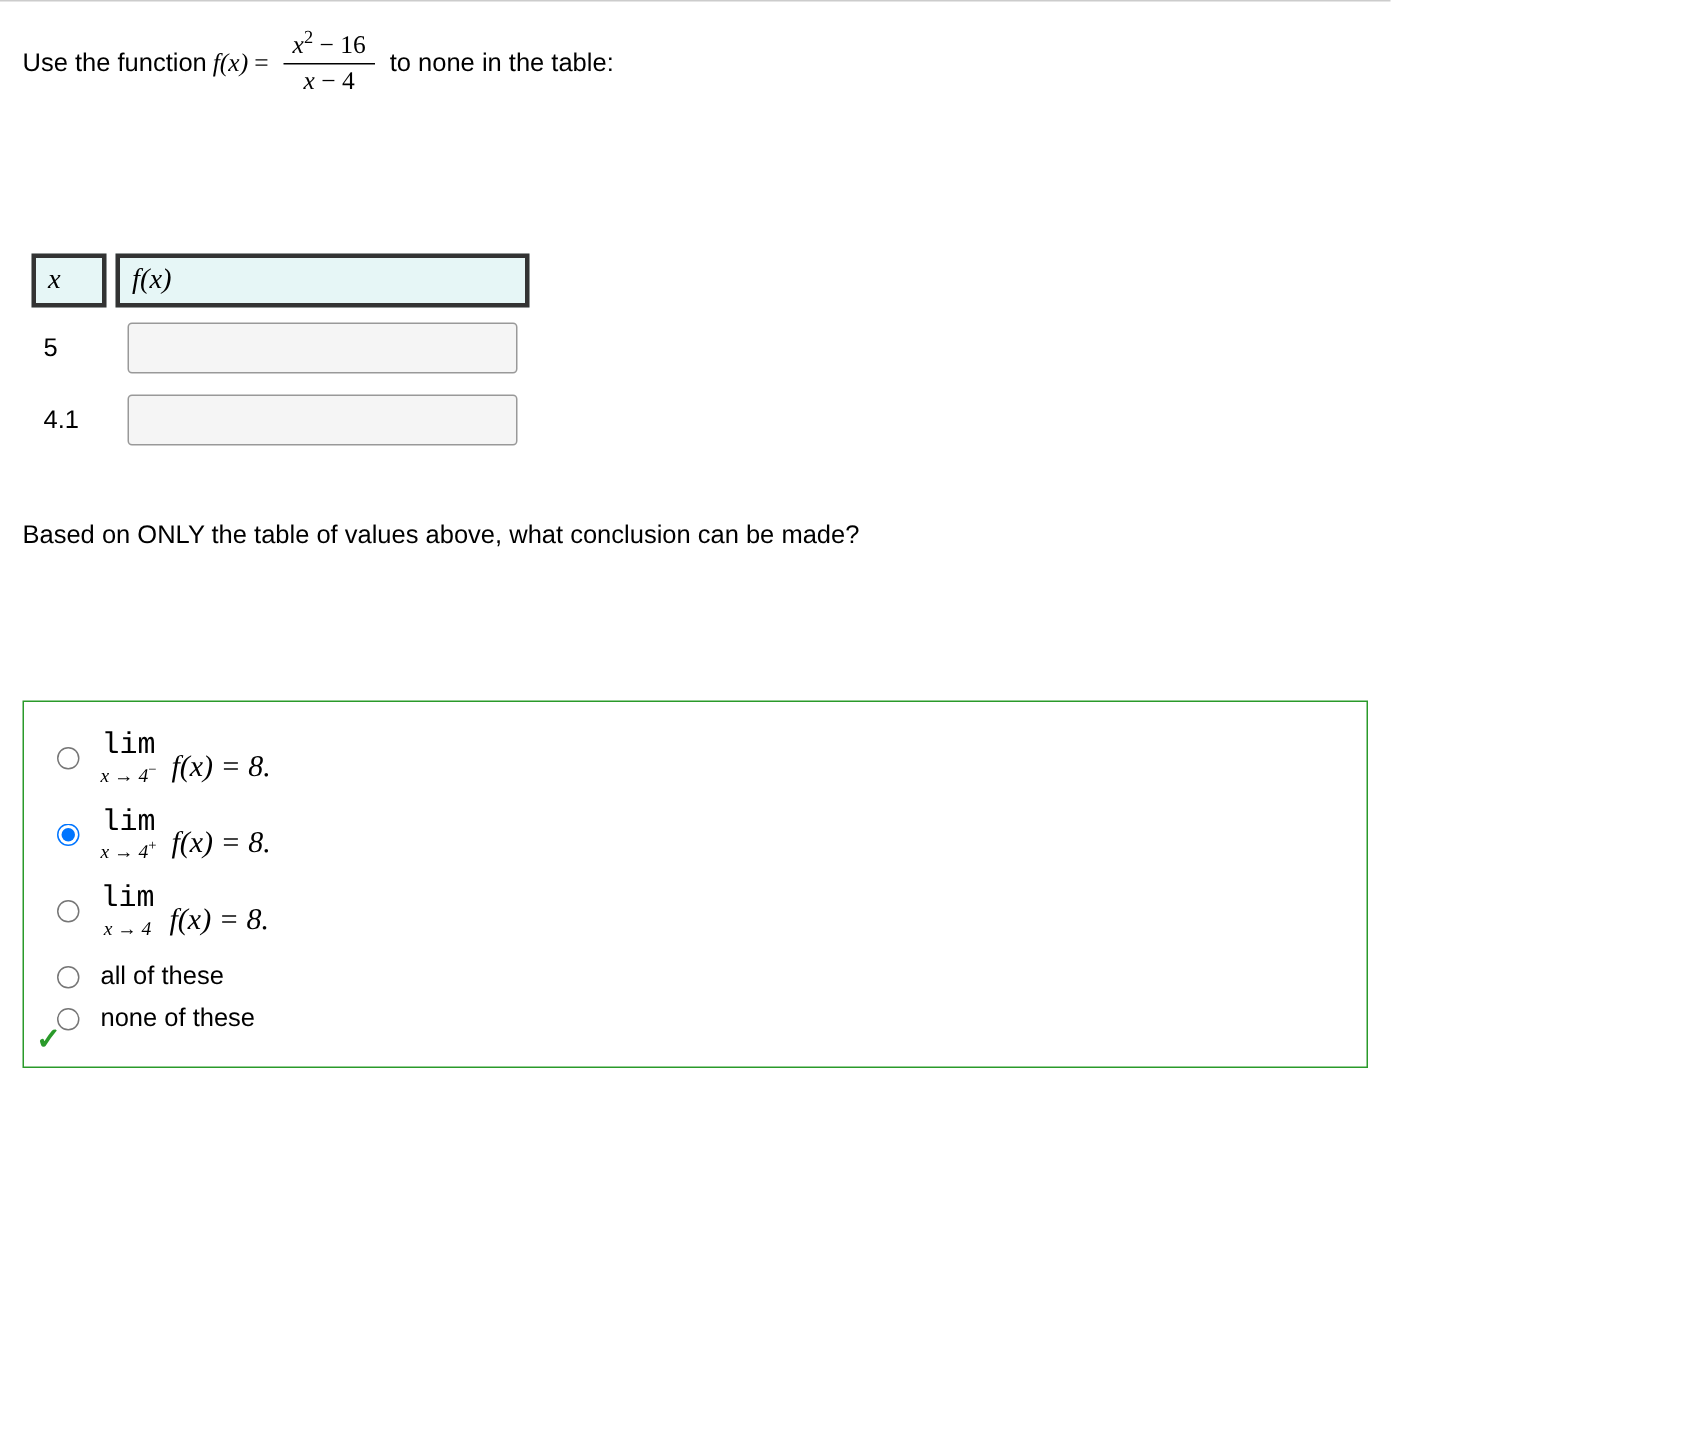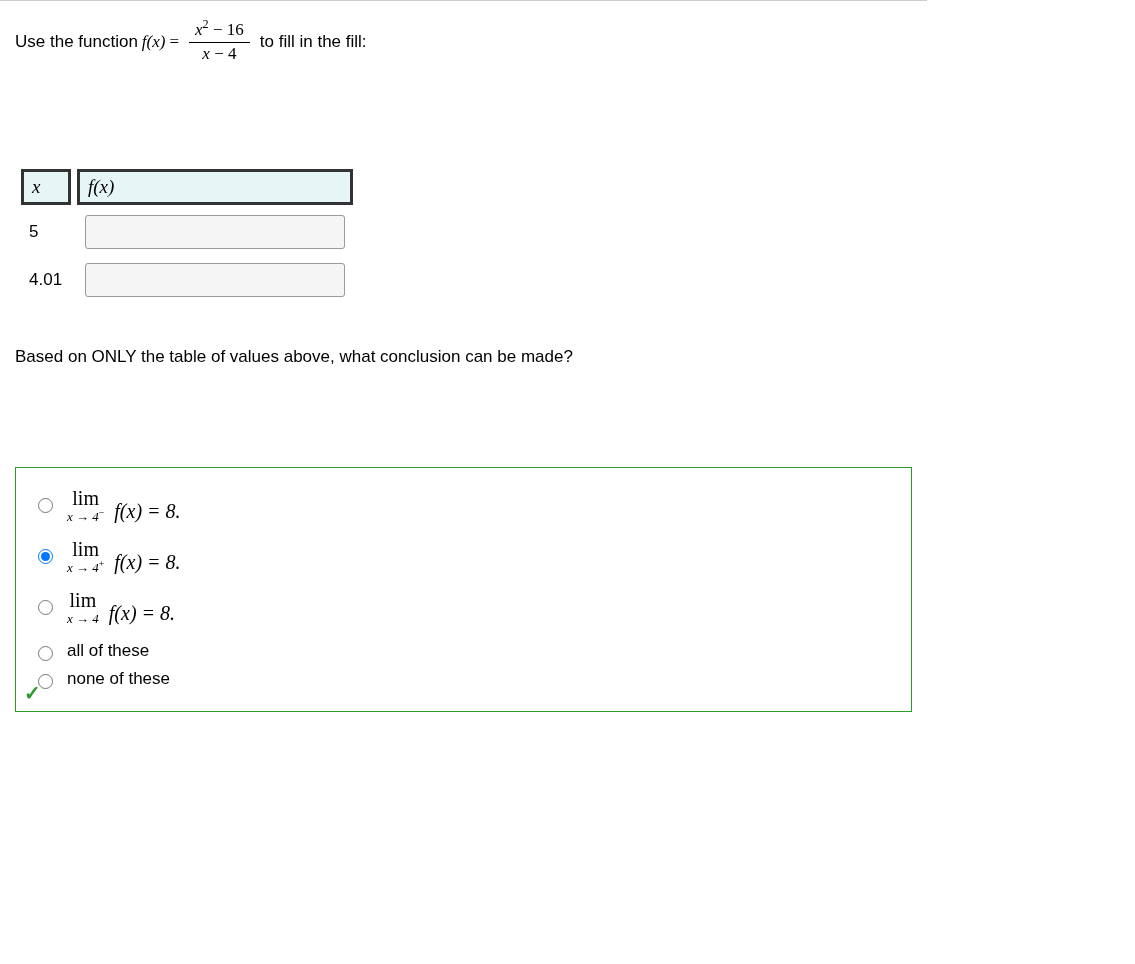--- a/index.html
+++ b/index.html
@@ -112,21 +112,20 @@
       position: relative;
     }
     .opt-row {
       display: flex;
       align-items: center;
       gap: 14px;
       margin-bottom: 16px;
     }
     .opt-row.tight {
       margin-bottom: 8px;
-      align-items: flex-end;
     }
     input[type="radio"] {
       width: 15px;
       height: 15px;
       margin: 0;
     }
     .lim-expr {
       display: inline-flex;
       align-items: flex-end;
       gap: 10px;
@@ -134,20 +133,21 @@
       font-size: 20px;
     }
     .limcol {
       display: inline-flex;
       flex-direction: column;
       align-items: center;
       line-height: 1;
     }
     .limtop {
       font-size: 20px;
+      font-family: Liberation Mono, monospace;
     }
     .limbot {
       font-size: 13px;
       margin-top: 2px;
       text-align: center;
     }
     .plain-opt {
       font-size: 17px;
     }
     .checkmark {
@@ -175,38 +175,38 @@
       <span class="mathit">f(x)</span>
       <span class="mathrm"> = </span>
       <span class="frac">
         <span class="num">
           <span class="mathit">x</span><span class="sup mathrm">2</span><span class="mathrm"> − 16</span>
         </span>
         <span class="den">
           <span class="mathit">x</span><span class="mathrm"> − 4</span>
         </span>
       </span>
-      <span> to fill in the fill:</span>
+      <span> to none in the table:</span>
     </div>
 
     <div class="table-section">
       <table class="val-table">
         <thead>
           <tr>
             <th class="th-x">x</th>
             <th class="th-fx">f(x)</th>
           </tr>
         </thead>
         <tbody>
           <tr>
             <td class="xval">5</td>
             <td><input class="fx-input" value="" style=""></td>
           </tr>
           <tr>
-            <td class="xval">4.01</td>
+            <td class="xval">4.1</td>
             <td><input class="fx-input" value="" style=""></td>
           </tr>
         </tbody>
       </table>
     </div>
 
     <div class="conclusion-q">Based on ONLY the table of values above, what conclusion can be made?</div>
 
     <div class="answer-panel">
       <div class="opt-row">

